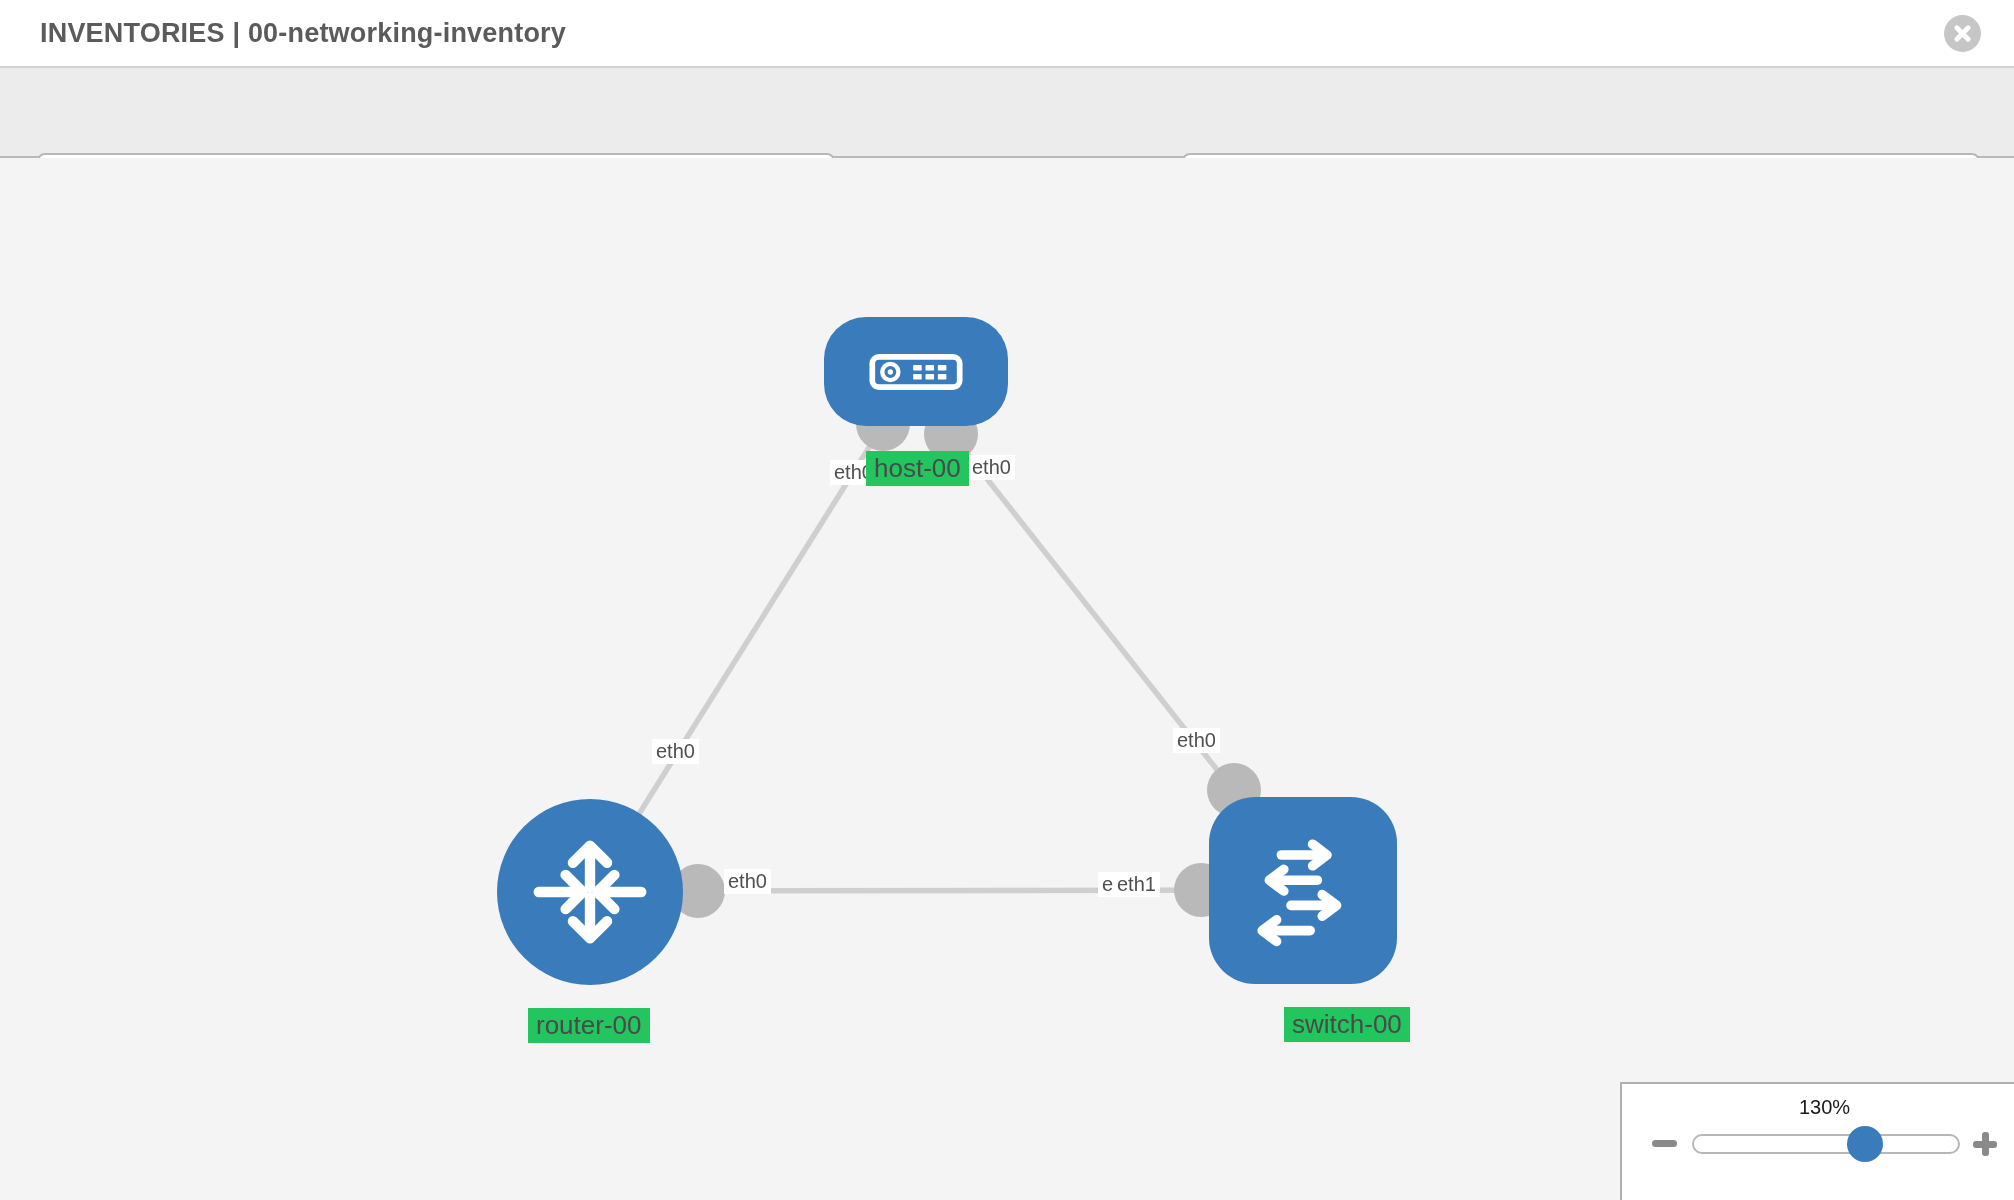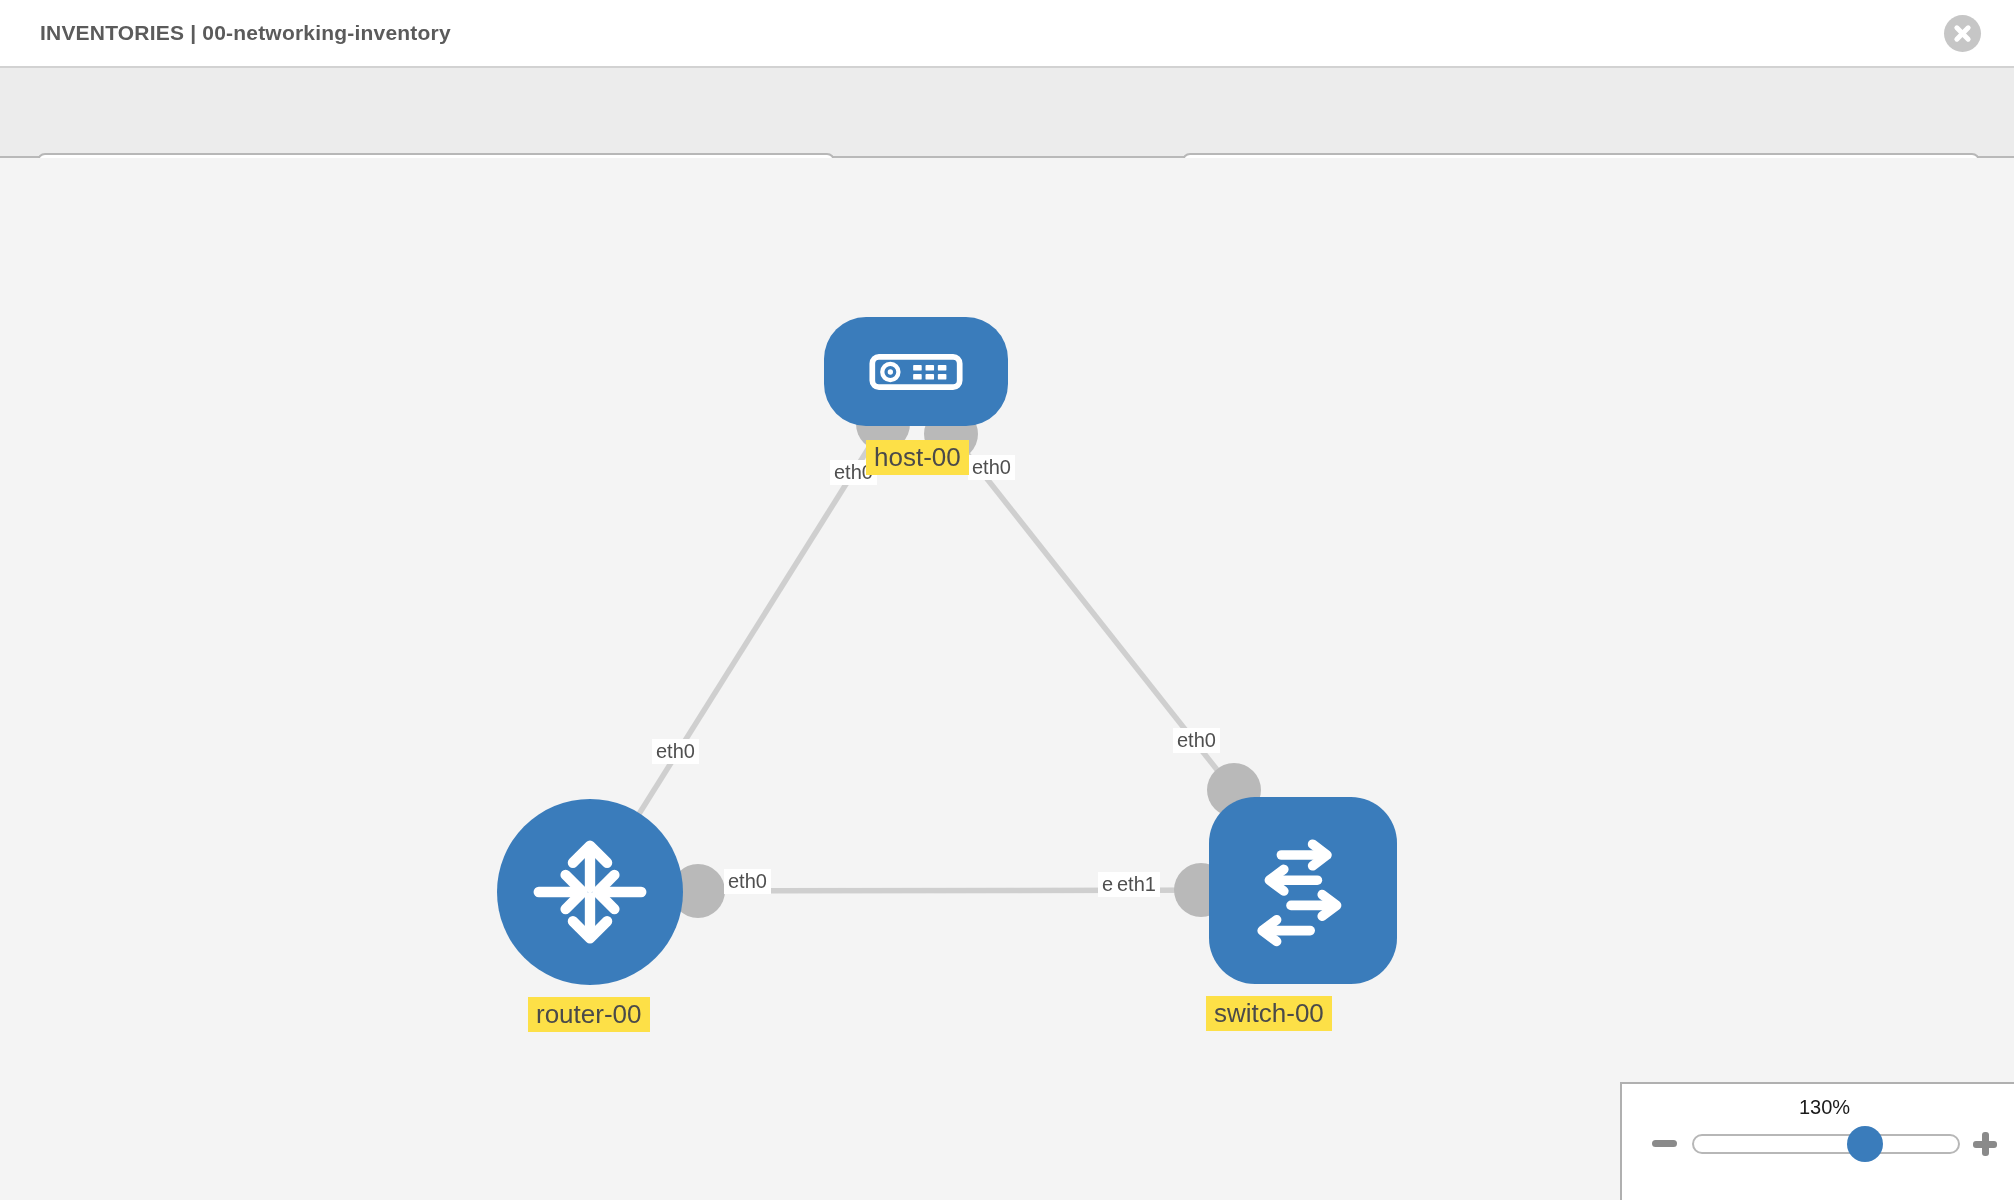--- a/index.html
+++ b/index.html
@@ -9,21 +9,21 @@
     --label-text:#4a4a4a; --close-gray:#c6c6c6; --slider-thumb:#3a7cbb;
   }
   *{margin:0;padding:0;box-sizing:border-box;}
   html,body{width:2014px;height:1200px;}
   body{font-family:"Liberation Sans",sans-serif;background:#fff;}
   .page{position:relative;width:2014px;height:1200px;overflow:hidden;background:#fff;}
 
   
   .header{position:absolute;left:0;top:0;width:2014px;height:66px;background:#fff;display:flex;align-items:center;}
   .title{position:absolute;left:40px;top:0;height:66px;display:flex;align-items:center;
-         font-size:21px;font-weight:700;color:var(--title-text);letter-spacing:.2px;}
+         font-size:27px;font-weight:700;color:var(--title-text);letter-spacing:.2px;}
   .close-btn{position:absolute;left:1944px;top:15px;width:37px;height:37px;border-radius:50%;
              background:var(--close-gray);cursor:pointer;}
   .close-btn .bar{position:absolute;left:8px;top:16px;width:21px;height:5px;background:#fff;border-radius:2.5px;}
   .close-btn .bar.a{transform:rotate(45deg);}
   .close-btn .bar.b{transform:rotate(-45deg);}
 
   
   .toolbar{position:absolute;left:0;top:66px;width:2014px;height:92px;background:var(--toolbar-bg);
            border-top:2px solid #d2d2d2;border-bottom:2px solid #b9b9b9;}
   .select-box{position:absolute;height:61px;background:#fff;border:2px solid var(--control-border);
@@ -42,22 +42,22 @@
   .canvas{position:absolute;left:0;top:158px;width:2014px;height:1042px;background:var(--canvas-bg);}
   .links-svg{position:absolute;left:0;top:0;width:2014px;height:1042px;}
   .links-svg line{stroke:var(--link-gray);stroke-width:5.5px;}
   .connector{position:absolute;width:54px;height:54px;border-radius:50%;background:var(--connector-gray);}
 
   .node{position:absolute;background:var(--node-blue);display:flex;align-items:center;justify-content:center;cursor:pointer;}
   .node-host{left:824px;top:159px;width:184px;height:109px;border-radius:42px;}
   .node-router{left:497px;top:641px;width:186px;height:186px;border-radius:50%;}
   .node-switch{left:1209px;top:639px;width:188px;height:187px;border-radius:46px;}
 
-  .node-label{position:absolute;background:#fde047;color:var(--label-text);font-size:26px;
-              padding:2px 8px;white-space:nowrap;}
+  .node-label{position:absolute;background:#22c55e;color:var(--label-text);font-size:26px;
+              padding:2px 8px;white-space:nowrap;margin-top:11px;}
   .iface-label{position:absolute;background:#fff;color:#4f4f4f;font-size:20px;
                padding:1px 4px;white-space:nowrap;}
 
   
   .zoom-panel{position:absolute;left:1620px;top:924px;width:400px;height:150px;background:#fff;
               border:2px solid #b0b0b0;}
   .zoom-value{position:absolute;left:120px;top:12px;width:165px;text-align:center;
               font-size:20px;color:#1a1a1a;}
   .zoom-minus{position:absolute;left:30px;top:56px;width:25px;height:7px;background:#8a8a8a;border-radius:3.5px;cursor:pointer;}
   .zoom-track{position:absolute;left:70px;top:50px;width:268px;height:20px;background:#fff;
@@ -169,21 +169,21 @@
     <div class="iface-label" style="left:830px;top:302px;">eth0</div>
     <div class="iface-label" style="left:652px;top:581px;">eth0</div>
     <div class="iface-label" style="left:968px;top:297px;">eth0</div>
     <div class="iface-label" style="left:1173px;top:570px;">eth0</div>
     <div class="iface-label" style="left:724px;top:711px;">eth0</div>
     <div class="iface-label" style="left:1098px;top:714px;">eth0</div>
     <div class="iface-label" style="left:1113px;top:714px;">eth1</div>
 
     <div class="node-label" style="left:866px;top:282px;">host-00</div>
     <div class="node-label" style="left:528px;top:839px;text-align:right;">router-00</div>
-    <div class="node-label" style="left:1206px;top:838px;">switch-00</div>
+    <div class="node-label" style="left:1284px;top:838px;">switch-00</div>
 
     <div class="zoom-panel">
       <div class="zoom-value">130%</div>
       <div class="zoom-minus"></div>
       <div class="zoom-track"></div>
       <div class="zoom-thumb"></div>
       <div class="zoom-plus">
         <div class="ph"></div>
         <div class="pv"></div>
       </div>

